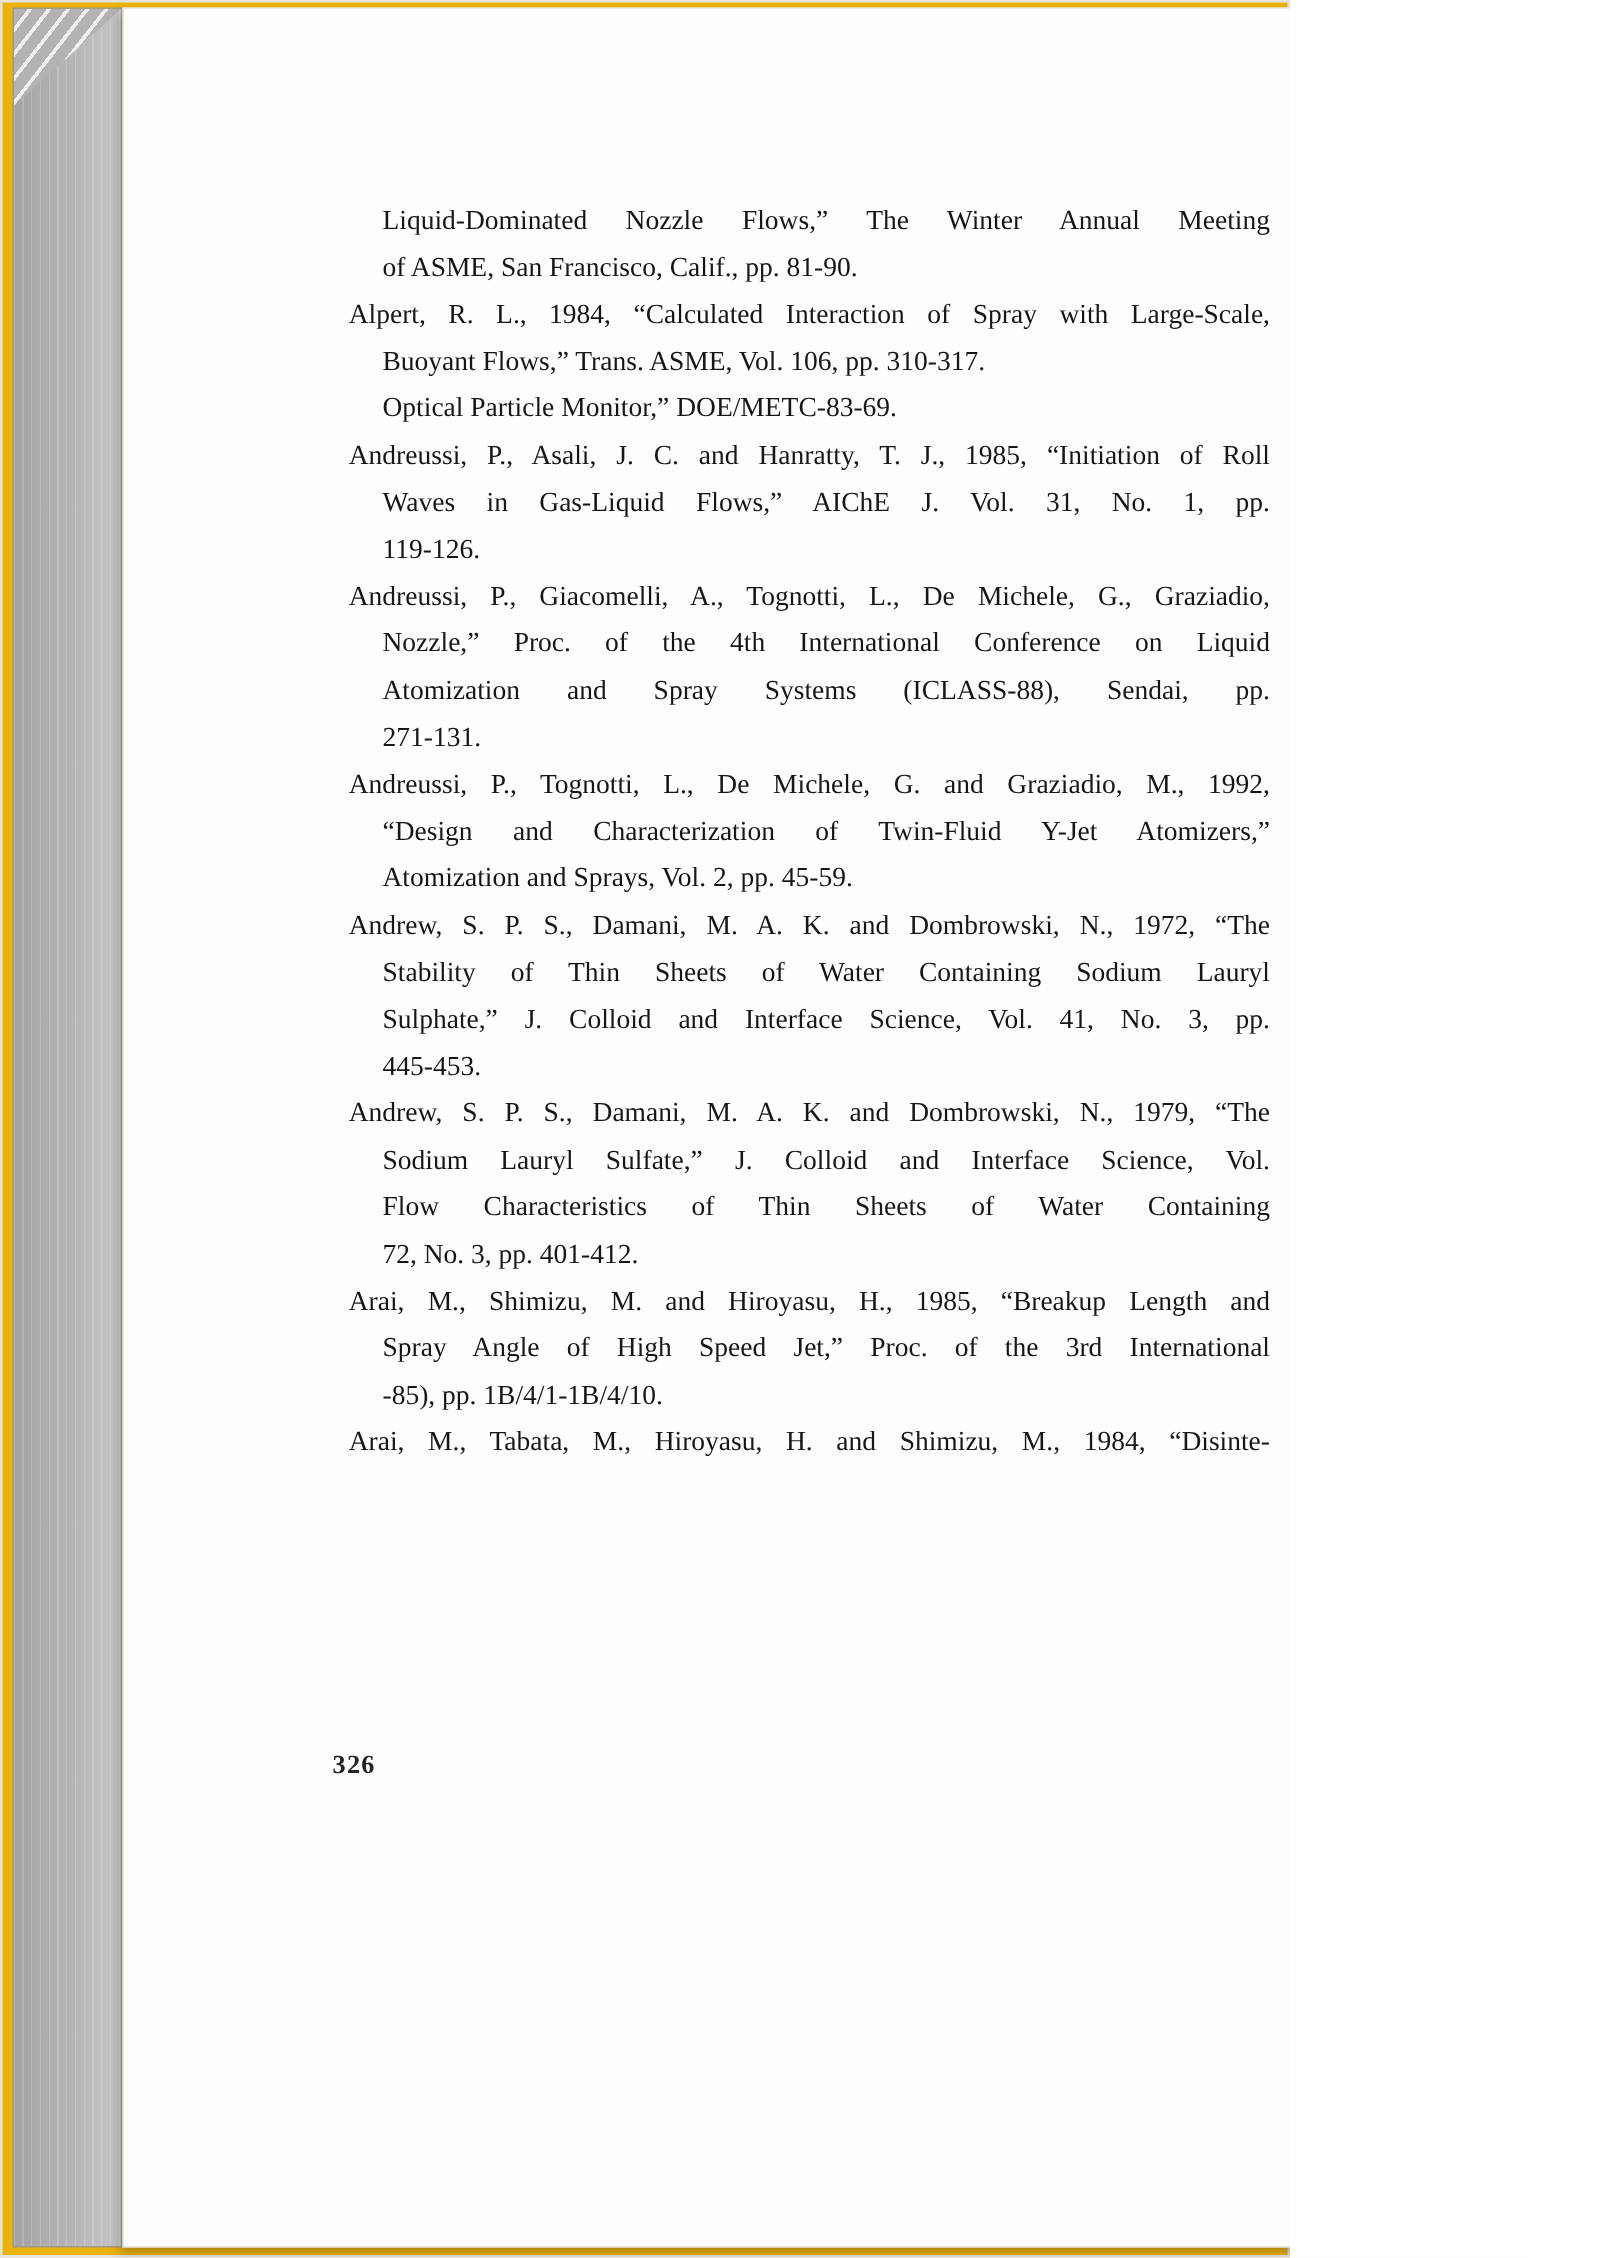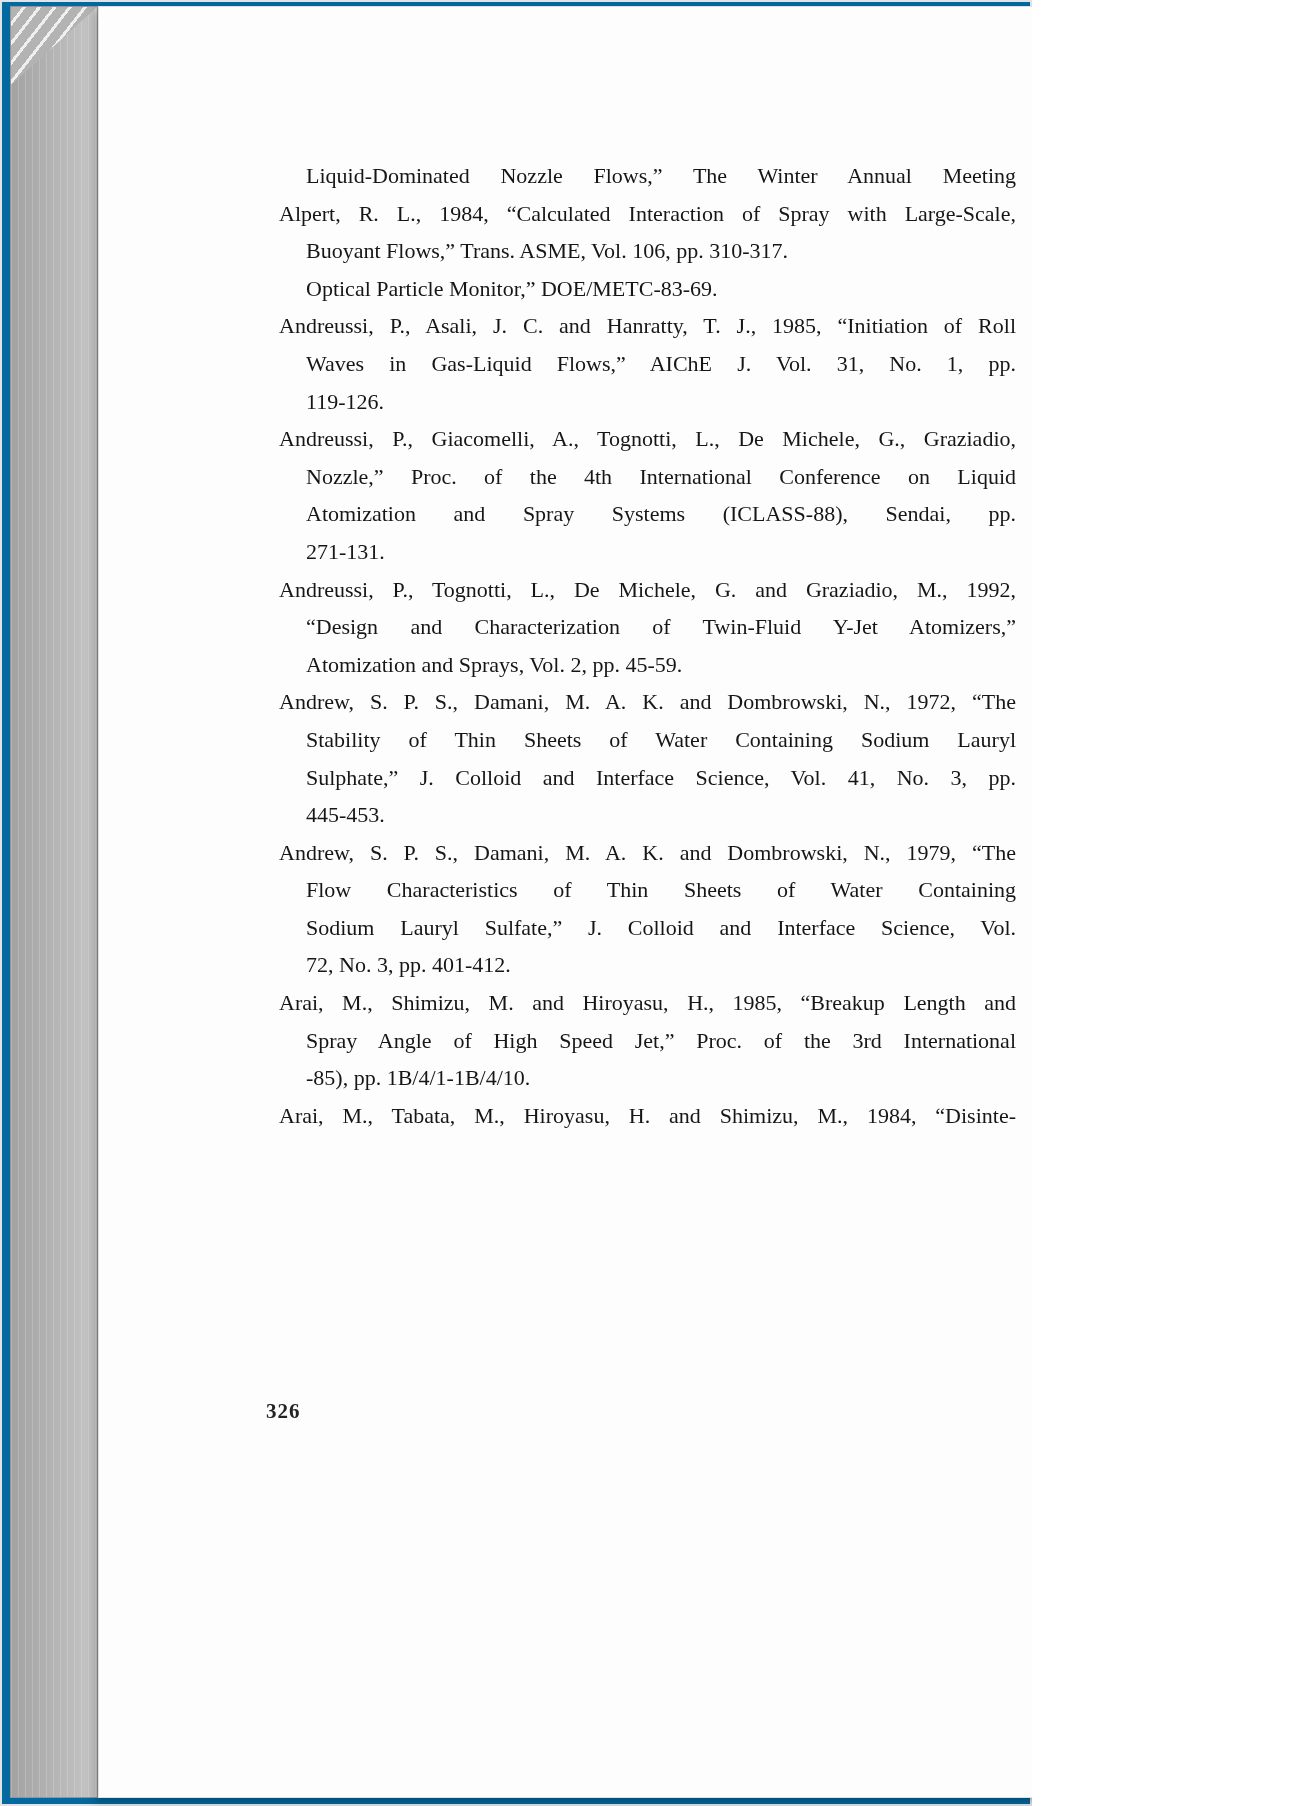--- a/index.html
+++ b/index.html
@@ -5,21 +5,21 @@
   * { box-sizing: border-box; }
   html, body { margin: 0; padding: 0; }
   body {
     width: 1291px; height: 1806px;
     background: #ffffff;
     font-family: "Liberation Serif", "DejaVu Serif", serif;
   }
   .scene {
     position: relative;
     width: 1032px; height: 1806px;
-    background: #0369a1;
+    background: #eab308;
     box-shadow: inset 0 0 0 2px #e3e3e3;
     overflow: hidden;
   }
   
   .page-edges {
     position: absolute;
     left: 10px; top: 6px;
     width: 88px; height: 1792px;
     background: linear-gradient(to right, #a2a2a2 0%, #b6b6b6 55%, #c7c7c7 100%);
     border: 1px solid #949494;
@@ -78,20 +78,21 @@
   <div class="page-edges">
     <div class="edge-texture"></div>
     <div class="corner-fan"></div>
   </div>
 
   <div class="page">
     <div class="content">
 
       <div class="entry">
         <div class="line cont">Liquid-Dominated Nozzle Flows,” The Winter Annual Meeting</div>
+        <div class="line cont end">of ASME, San Francisco, Calif., pp. 81-90.</div>
       </div>
 
       <div class="entry">
         <div class="line">Alpert, R. L., 1984, “Calculated Interaction of Spray with Large-Scale,</div>
         <div class="line cont end">Buoyant Flows,” Trans. ASME, Vol. 106, pp. 310-317.</div>
       </div>
 
       <div class="entry">
         <div class="line cont end">Optical Particle Monitor,” DOE/METC-83-69.</div>
       </div>
@@ -117,22 +118,22 @@
 
       <div class="entry">
         <div class="line">Andrew, S. P. S., Damani, M. A. K. and Dombrowski, N., 1972, “The</div>
         <div class="line cont">Stability of Thin Sheets of Water Containing Sodium Lauryl</div>
         <div class="line cont">Sulphate,” J. Colloid and Interface Science, Vol. 41, No. 3, pp.</div>
         <div class="line cont end">445-453.</div>
       </div>
 
       <div class="entry">
         <div class="line">Andrew, S. P. S., Damani, M. A. K. and Dombrowski, N., 1979, “The</div>
+        <div class="line cont">Sodium Lauryl Sulfate,” J. Colloid and Interface Science, Vol.</div>
         <div class="line cont">Flow Characteristics of Thin Sheets of Water Containing</div>
-        <div class="line cont">Sodium Lauryl Sulfate,” J. Colloid and Interface Science, Vol.</div>
         <div class="line cont end">72, No. 3, pp. 401-412.</div>
       </div>
 
       <div class="entry">
         <div class="line">Arai, M., Shimizu, M. and Hiroyasu, H., 1985, “Breakup Length and</div>
         <div class="line cont">Spray Angle of High Speed Jet,” Proc. of the 3rd International</div>
         <div class="line cont end">-85), pp. 1B/4/1-1B/4/10.</div>
       </div>
 
       <div class="entry">

